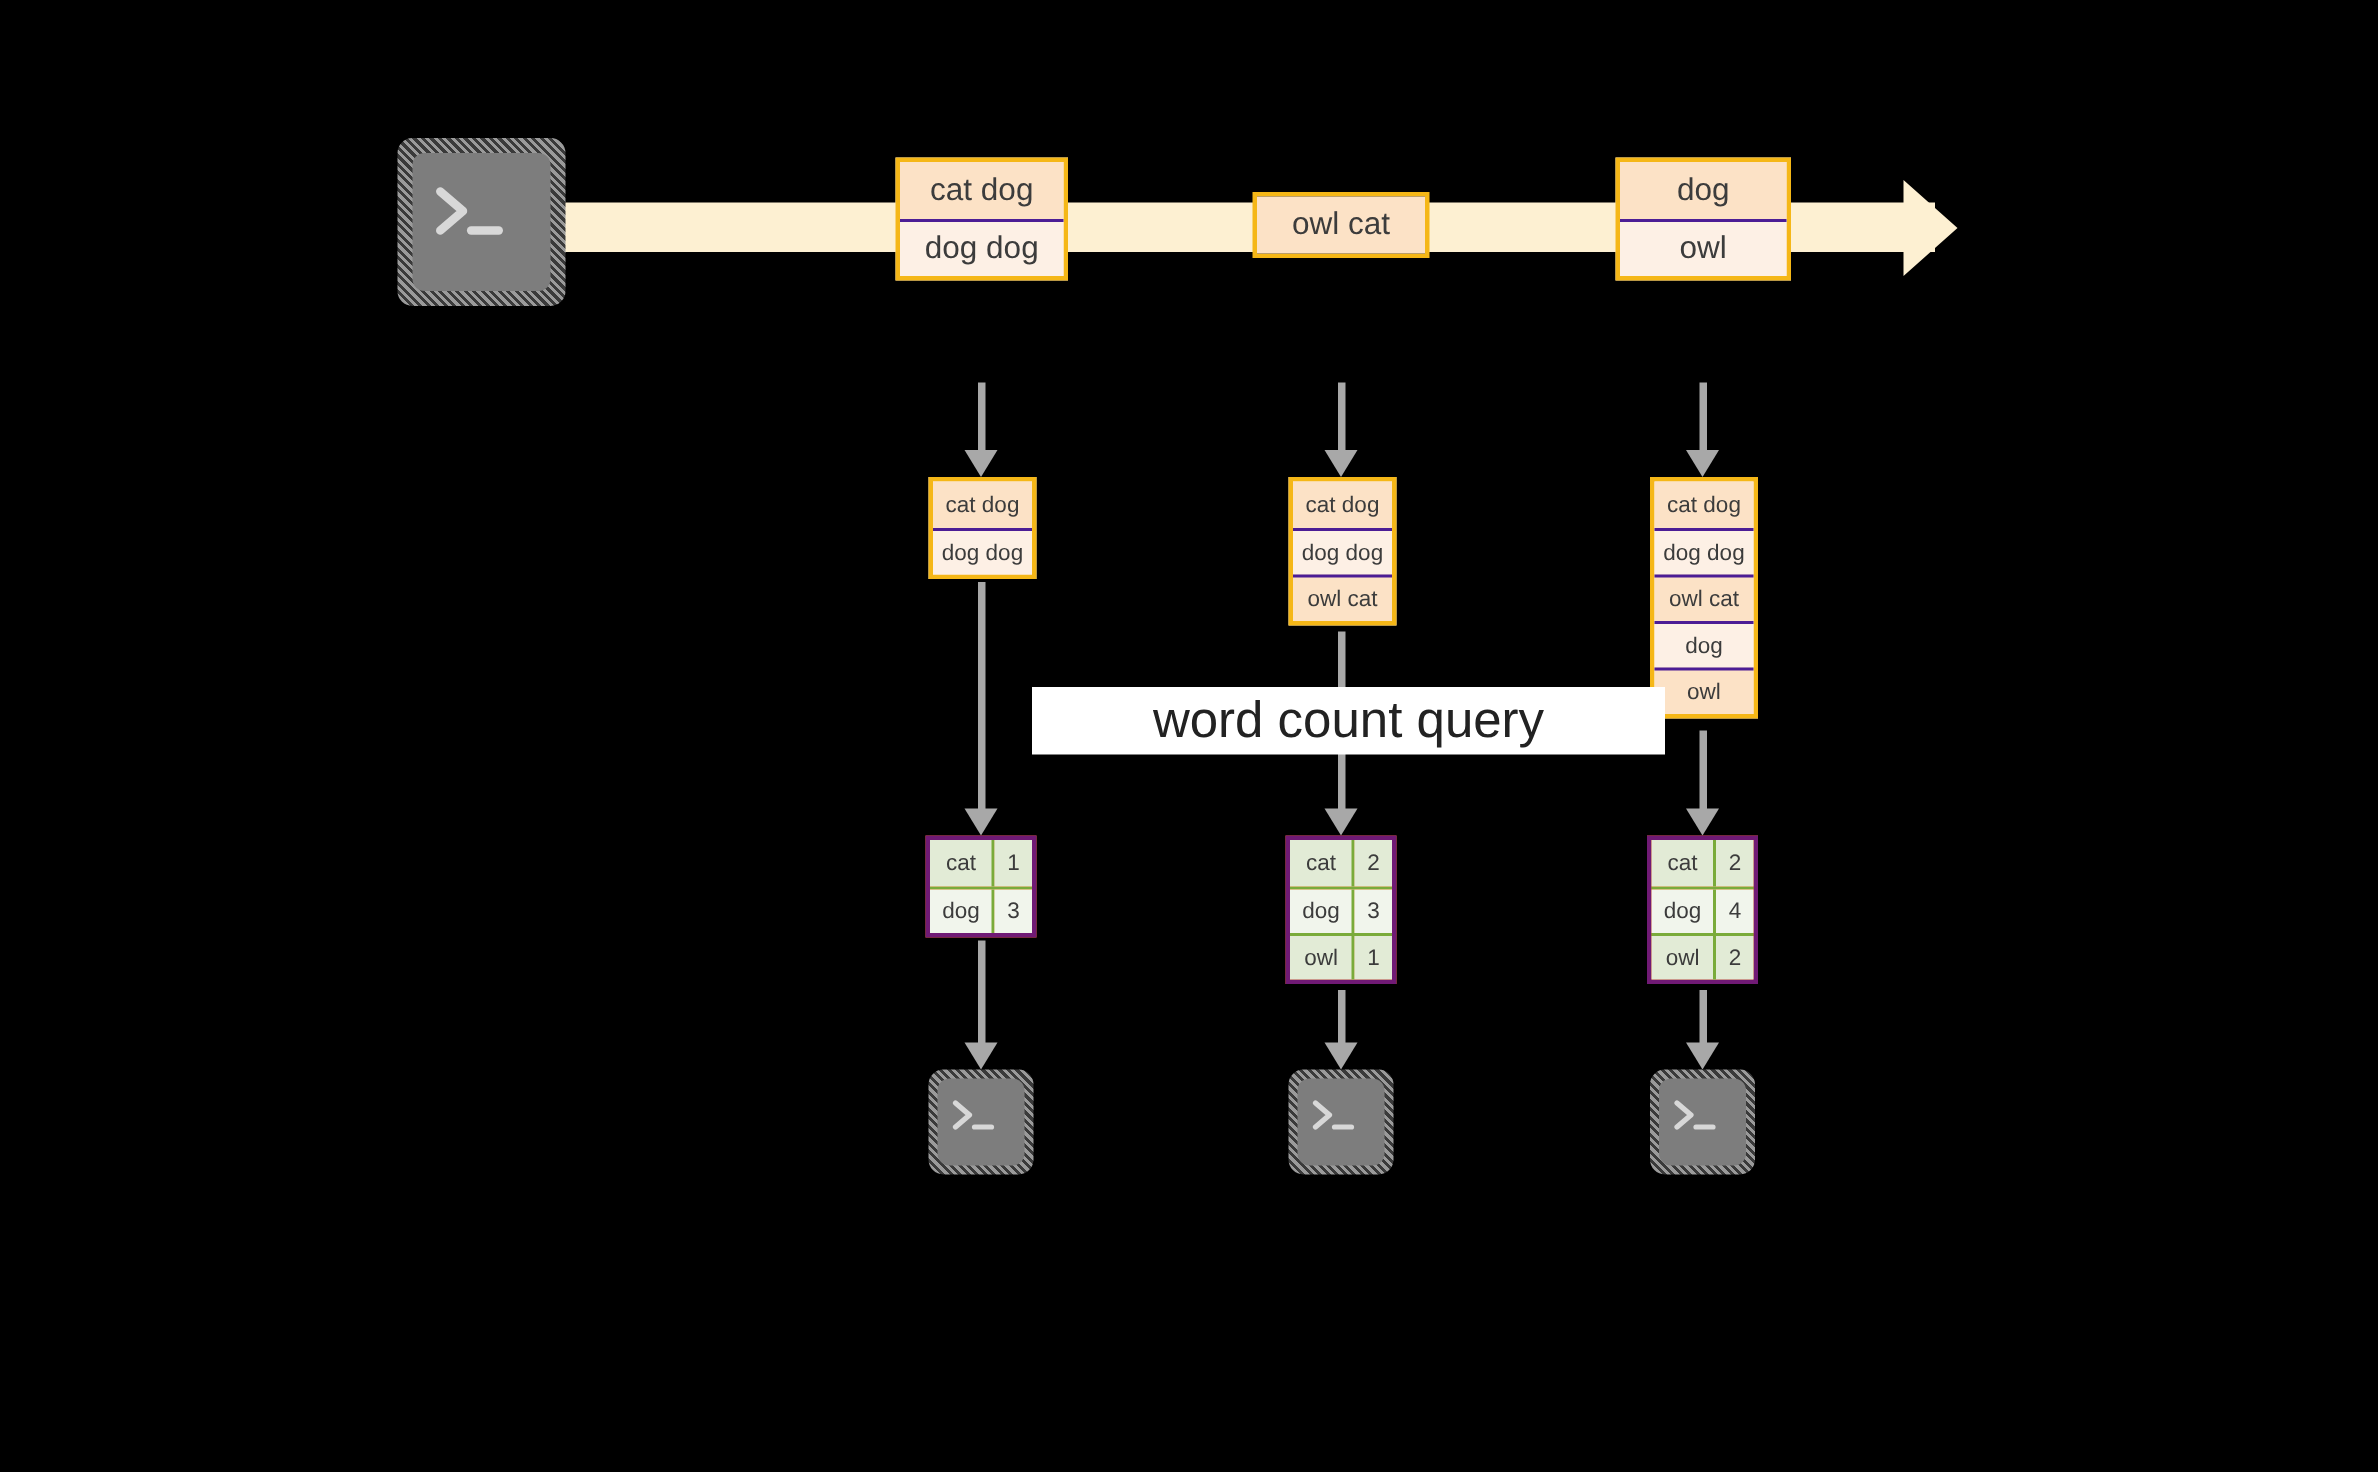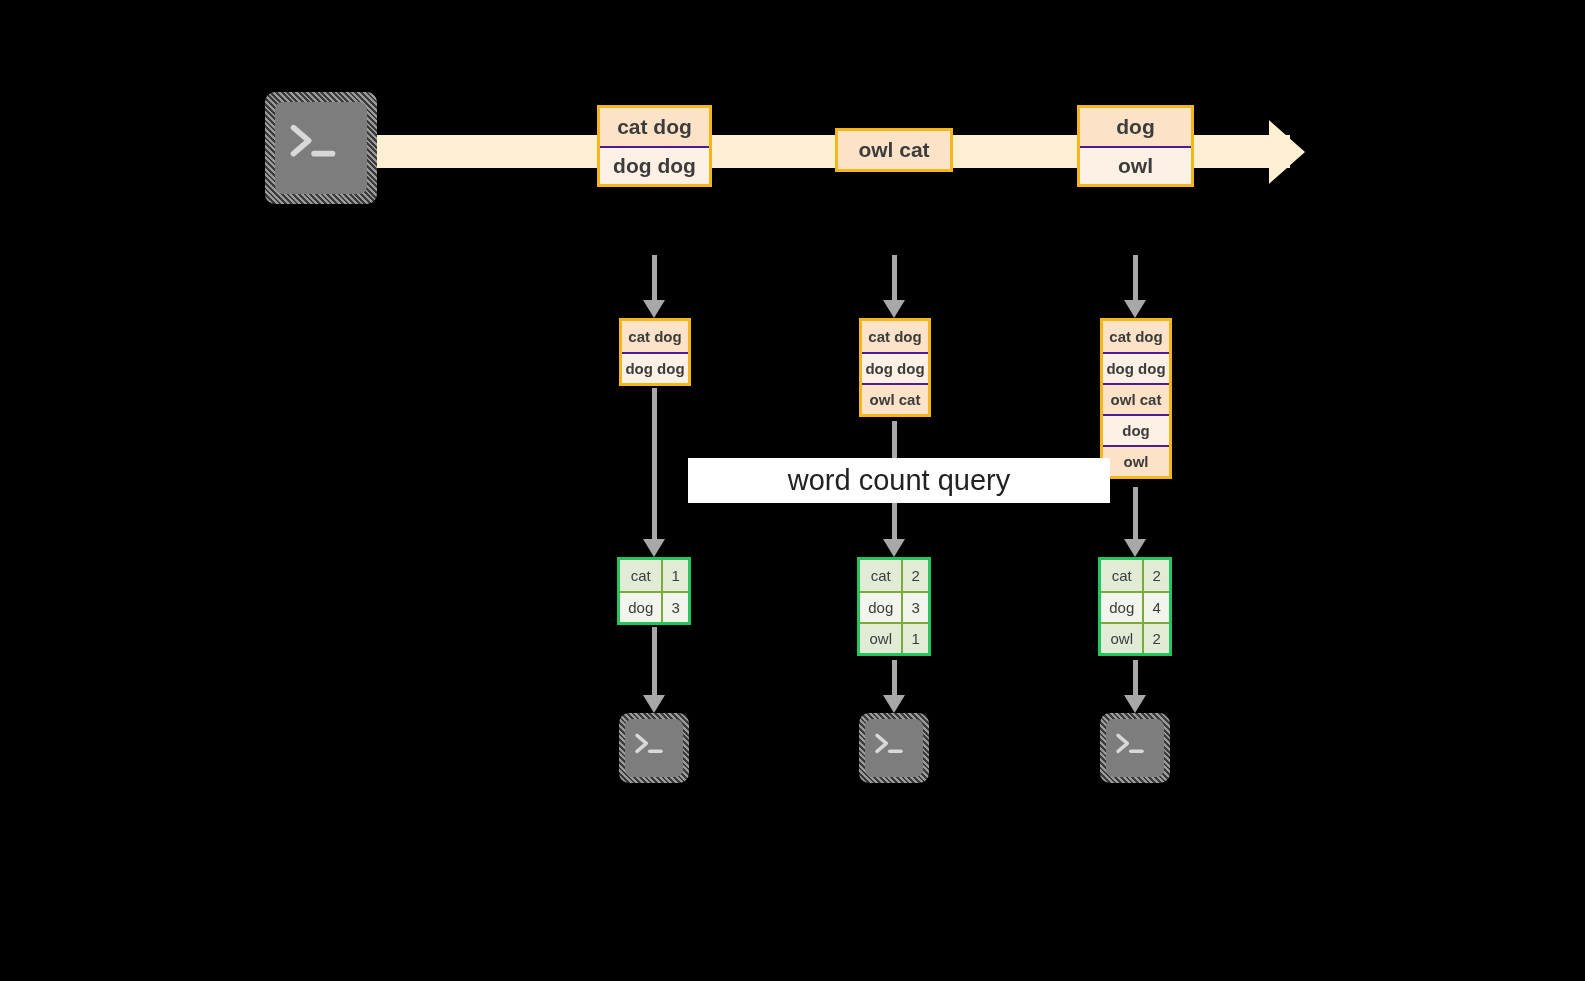--- a/index.html
+++ b/index.html
@@ -18,27 +18,27 @@
   .term .hatch{position:absolute;left:0;top:0;right:0;bottom:0;
     background:repeating-linear-gradient(45deg,#9a9a9a 0 2px,#3a3a3a 2px 4px);
     border-radius:10px;}
   .term .inner{position:absolute;background:#7d7d7d;border-radius:8px;}
   .term svg{position:absolute;}
 
   
   .obox{position:absolute;box-sizing:border-box;border:3px solid #f5b717;
         background:#fdf0e4;}
   .obox .row{box-sizing:border-box;display:flex;align-items:center;
-        justify-content:center;color:#3c3c3c;white-space:nowrap;font-weight:bold;}
+        justify-content:center;color:#3c3c3c;white-space:nowrap;}
   .obox .row.dark{background:#fce2c6;}
   .obox .row.light{background:#fdf0e5;}
   .obox .row + .row{border-top:2px solid #4c1d95;}
 
   
-  .gbox{position:absolute;box-sizing:border-box;border:3px solid #22c55e;
+  .gbox{position:absolute;box-sizing:border-box;border:3px solid #701a75;
         background:#f97316;text-align:right;}
   .gbox .grow{display:flex;box-sizing:border-box;}
   .gbox .grow + .grow{border-top:2px solid #7aab3a;}
   .gbox .gw{box-sizing:border-box;display:flex;align-items:center;
         justify-content:center;color:#3c3c3c;border-right:2px solid #7aab3a;}
   .gbox .gc{box-sizing:border-box;display:flex;align-items:center;
         justify-content:center;color:#3c3c3c;}
   .gbox .grow.dark .gw,.gbox .grow.dark .gc{background:#e2ebd6;}
   .gbox .grow.light .gw,.gbox .grow.light .gc{background:#f1f5ec;}
 
@@ -175,14 +175,14 @@
     <div class="vline" style="left: 1133px; top: 660px; height: 37px;"></div>
     <div class="vhead" style="left: 1124px; top: 695px;"></div>
     <div class="term" style="left: 1100px; top: 713px; width: 70px; height: 70px;">
       <div class="hatch"></div>
       <div class="inner" style="left: 6px; top: 6px; width: 58px; height: 58px;"></div>
       <svg width="32" height="32" viewBox="0 0 24 24" style="left: 14px; top: 17px;">
         <path d="M3 4 L10 10 L3 16" fill="none" stroke="#d8d8d8" stroke-width="2.6" stroke-linecap="round" stroke-linejoin="round"></path>
         <path d="M12.5 16 H21" fill="none" stroke="#d8d8d8" stroke-width="2.6" stroke-linecap="round"></path>
       </svg>
     </div>
-    <div class="qlabel" style="left: 688px; top: 458px; width: 422px; height: 45px; font-size: 29px;">word count query</div>
+    <div class="qlabel" style="left: 688px; top: 458px; width: 422px; height: 45px; font-size: 34px;">word count query</div>
   </div>
 
 </body></html>

